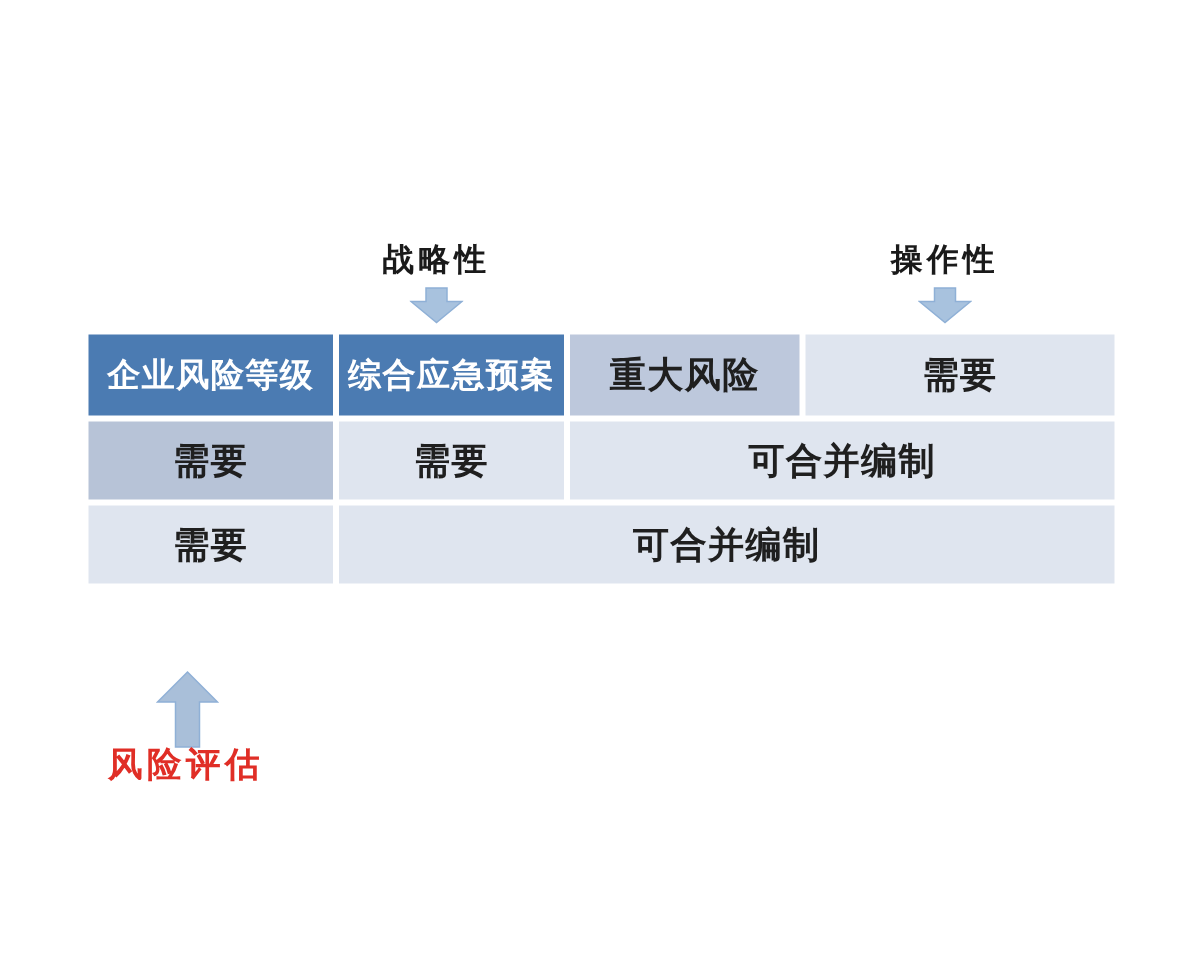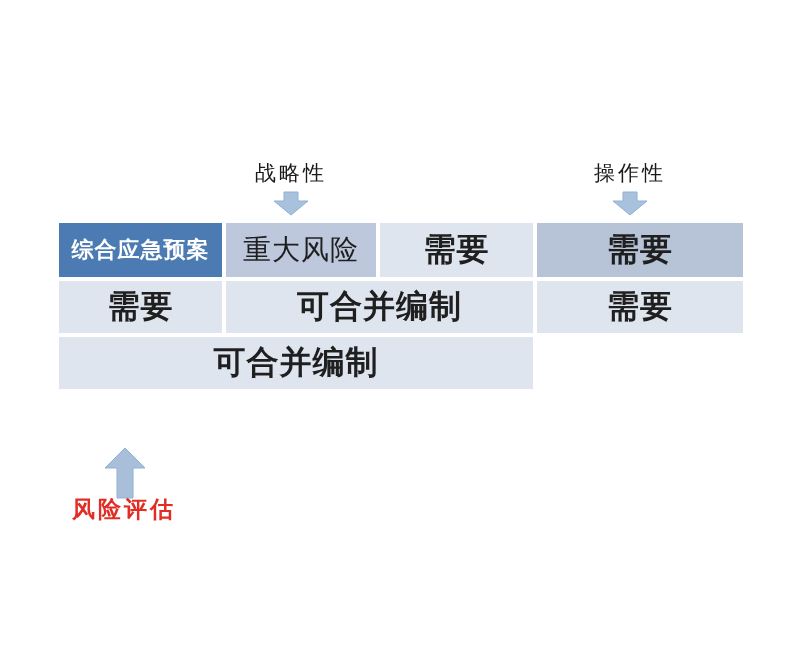--- a/index.html
+++ b/index.html
@@ -21,21 +21,21 @@
     position: absolute;
     top: 160px;
     width: 130px;
     display: flex;
     flex-direction: column;
     align-items: center;
   }
   .arrow-group .lbl {
     font-family: "DejaVu Serif", "Liberation Serif", serif;
     font-size: 21px;
-    font-weight: 400;
+    font-weight: 700;
     color: #1a1a1a;
     letter-spacing: 3px;
     line-height: 26px;
     white-space: nowrap;
   }
   .arrow-group svg { margin-top: 5px; display: block; }
   .down-poly  { fill: var(--arrow_fill, #a8c2de); stroke: var(--arrow_stroke, #8fb0d6); stroke-width: 1; }
   .up-poly    { fill: var(--up_arrow_fill, #a9bfd9); stroke: var(--arrow_stroke, #8fb0d6); stroke-width: 1; }
 
   
@@ -57,28 +57,28 @@
   .hdr {
     background: var(--header_bg, #4b7bb2);
     color: var(--header_text, #ffffff);
     font-size: 22px;
     font-weight: 700;
     letter-spacing: 1px;
   }
   .risk {
     background: var(--risk_cell_bg, #bdc8dc);
     color: var(--body_text, #1f1f1f);
-    font-size: 28px;
-    font-weight: 400;
+    font-size: 24px;
+    font-weight: 700;
     letter-spacing: 1px;
   }
   .val {
     background: var(--cell_bg, #dfe5ef);
     color: var(--body_text, #1f1f1f);
-    font-size: 32px;
+    font-size: 24px;
     font-weight: 700;
     letter-spacing: 1px;
   }
   .val.hl { background: var(--highlight_cell_bg, #b7c3d7); }
   .span2 { grid-column: span 2; }
   .span3 { grid-column: span 3; }
 
   
   #up-arrow-wrap {
     position: absolute;
@@ -111,20 +111,21 @@
 
 
   <div class="arrow-group" style="left:565px">
     <div class="lbl">操作性</div>
     <svg width="36" height="25" viewBox="0 0 36 25">
       <polygon class="down-poly" points="11,1 25,1 25,10 35,10 18,24 1,10 11,10"></polygon>
     </svg>
   </div>
 
   <div class="risk-table">
+    <div class="cell hdr">企业风险等级</div>
     <div class="cell hdr">综合应急预案</div>
 
     <div class="cell risk">重大风险</div>
     <div class="cell val">需要</div>
     <div class="cell val hl">需要</div>
     <div class="cell val">需要</div>
 
     <div class="cell val span2">可合并编制</div>
     <div class="cell val">需要</div>
 

